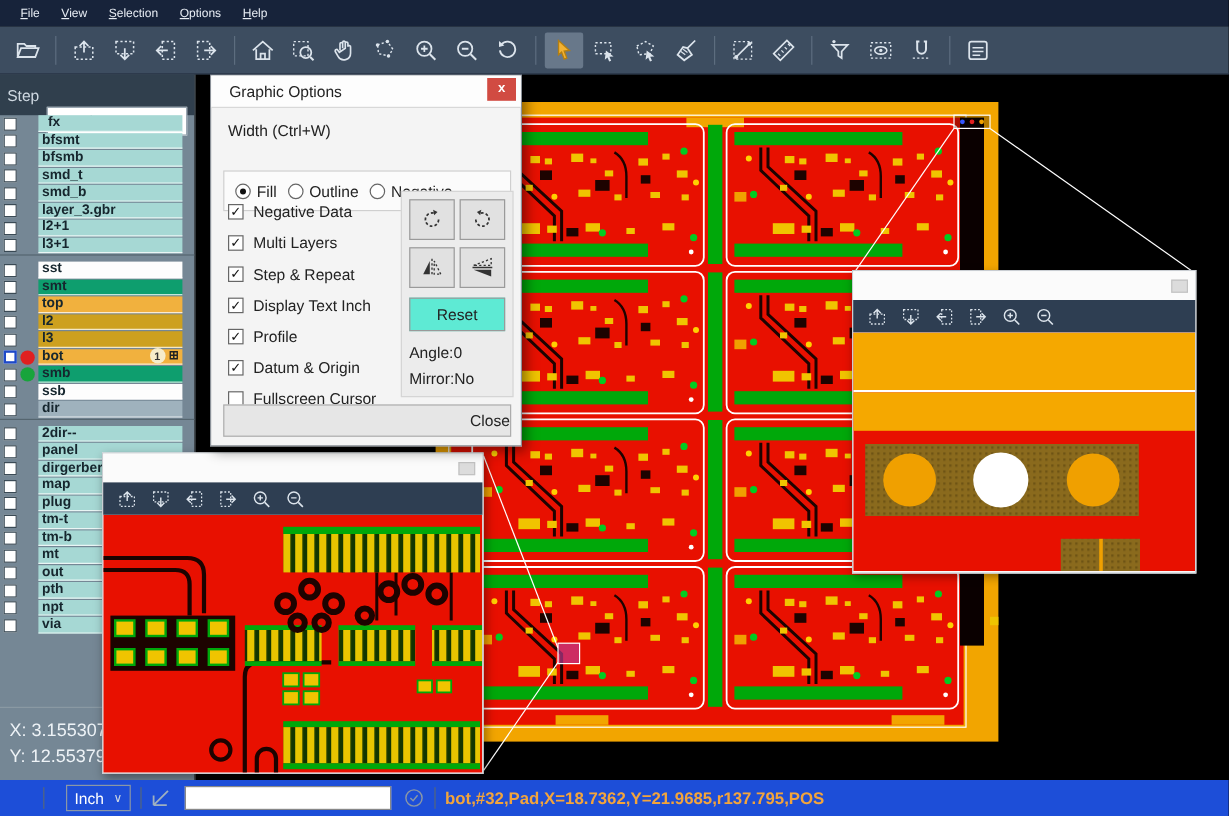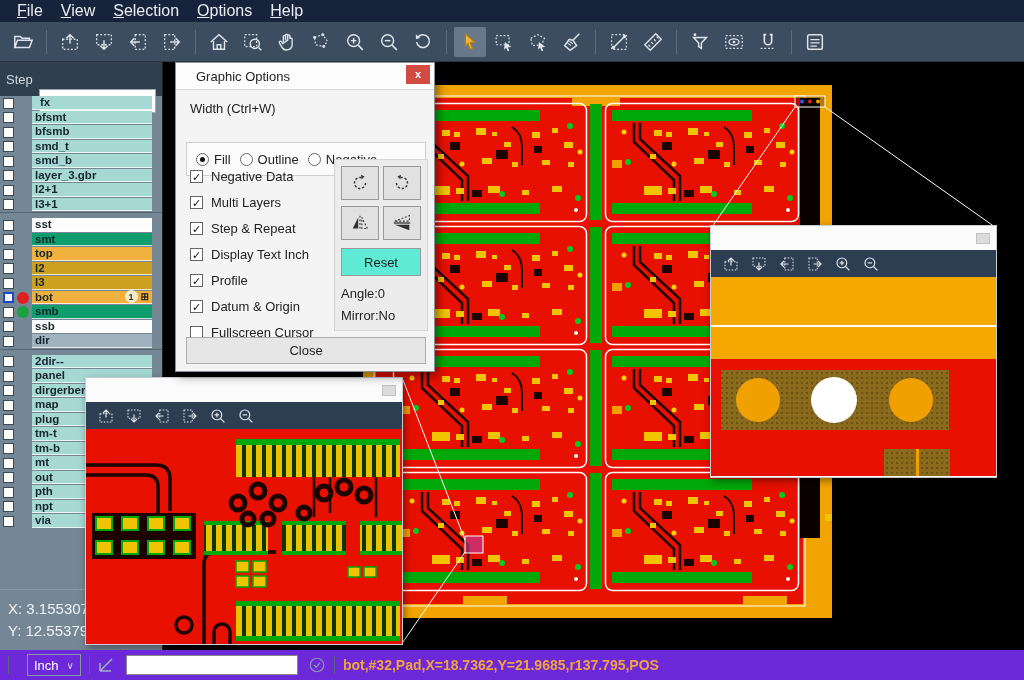--- a/index.html
+++ b/index.html
@@ -3,21 +3,21 @@
 <meta charset="utf-8">
 <style>
   * { margin:0; padding:0; box-sizing:border-box; }
   html,body { width:1024px; height:680px; overflow:hidden; background:#000;
               font-family:"Liberation Sans", sans-serif; }
   #app { position:relative; width:1024px; height:680px; background:#000; }
 
   
   #menubar { position:absolute; left:0; top:0; width:1024px; height:22px;
              background:#17233a; display:flex; align-items:center; padding-left:8px; z-index:6;}
-  .menu-item { color:#e8edf4; font-size:16px; padding:2px 9px; cursor:default; }
+  .menu-item { color:#e8edf4; font-size:10px; padding:2px 9px; cursor:default; }
   .menu-item u { text-decoration:underline; }
 
   
   #toolbar { position:absolute; left:0; top:22px; width:1024px; height:40px;
              background:#3d4d60; display:flex; align-items:center; padding-left:6px; z-index:6;
              border-bottom:1px solid #2a3648;}
   .tbtn { width:32px; height:30px; display:flex; align-items:center; justify-content:center;
           margin:0 1px; border-radius:2px; }
   .tbtn.selected { background:#68788a; }
   .tsep { width:1px; height:24px; background:#5d6d7f; margin:0 6px; }
@@ -41,34 +41,34 @@
   .lbadge { margin-left:auto; width:13px; height:13px; border-radius:50%; background:#f6ecca;
             color:#333; font-size:9px; display:flex; align-items:center; justify-content:center; }
   .lgrid { font-size:10px; color:#222; margin-left:3px; line-height:10px;}
   #coords { position:absolute; left:0; bottom:8px; width:163px; border-top:1px solid #8a99a3; padding:8px 8px 0 8px;}
   #coords div { color:#eef3f7; font-size:15px; line-height:22px; }
 
   
   #canvas { position:absolute; left:163px; top:62px; width:861px; height:588px; background:#000; z-index:1;}
 
   
-  #statusbar { position:absolute; left:0; top:650px; width:1024px; height:30px; background:#6d28d9;
-               display:flex; align-items:center; z-index:7; }
+  #statusbar { position:absolute; left:0; top:650px; width:1024px; height:30px; background:#1d4ed8;
+               display:flex; align-items:center; z-index:7;padding-left:28px; }
   .ssep { width:1px; height:18px; background:#55667a; margin:0 8px; }
   #unit-box { height:22px; border:1px solid #8a97a6; color:#fff; font-size:13px; display:flex;
               align-items:center; padding:0 6px; margin-left:10px; }
   #unit-box .chev { margin-left:8px; font-size:10px; color:#cfd8e2; }
   #sb-input { width:172px; height:20px; background:#fff; border:1px solid #888; }
   #sb-msg { color:#f2a43c; font-size:14px; font-weight:bold; white-space:nowrap; }
 
   
   #dialog { position:absolute; left:175px; top:62px; width:260px; height:310px; background:#f4f4f4;
             border:1px solid #8b9198; box-shadow:3px 4px 10px rgba(0,0,0,.45); z-index:5; font-size:13px; color:#222;}
   #dialog-title { height:27px; background:#fdfdfd; border-bottom:1px solid #d8d8d8; display:flex;
-                  align-items:center; padding-left:20px; }
+                  align-items:center; padding-left:15px; }
   #dialog-close { margin-left:auto; width:24px; height:19px; background:#d14b42; color:#fff;
                   display:flex; align-items:center; justify-content:center; font-size:11px; font-weight:bold;
                   margin-right:4px; margin-top:-4px;}
   .dlg-label { position:absolute; left:14px; top:38px; }
   #radio-box { position:absolute; left:10px; top:58px; width:240px; height:34px; background:#fbfbfb;
                border:1px solid #cfcfcf; display:flex; align-items:center;margin-top:21px; }
   .radio { display:flex; align-items:center; margin-left:9px; }
   .rdot { width:13px; height:13px; border:1px solid #666; border-radius:50%; background:#fff;
           margin-right:5px; position:relative; flex:none;}
   .rdot.on:after { content:""; position:absolute; left:3px; top:3px; width:5px; height:5px;
@@ -77,21 +77,21 @@
   .chk-row { display:flex; align-items:center; height:26px; }
   .cbox { width:13px; height:13px; background:#fff; border:1px solid #666; margin-right:8px;
           font-size:11px; line-height:12px; text-align:center; color:#111; flex:none;}
   #dlg-right { position:absolute; left:158px; top:96px; width:94px; height:172px; background:#ececec;
                border:1px solid #d5d5d5; }
   .dbtn { position:absolute; width:38px; height:34px; background:#e1e1e1; border:1px solid #9a9a9a;
           display:flex; align-items:center; justify-content:center; }
   #reset-btn { position:absolute; left:6px; top:88px; width:80px; height:28px; background:#5eead4;
                border:1px solid #9a9a9a; display:flex; align-items:center; justify-content:center; }
   #close-btn { position:absolute; left:10px; top:274px; width:240px; height:27px; background:#e6e6e6;
-               border:1px solid #adadad; display:flex; align-items:center; justify-content:center; }
+               border:1px solid #adadad; display:flex; align-items:center; justify-content:flex-end; }
 
   
   .popup { position:absolute; background:#fbfbfb; border:1px solid #c9cdd2; z-index:4;
            box-shadow:2px 3px 8px rgba(0,0,0,.4);}
   .p-title { height:24px; background:#fbfbfb; display:flex; align-items:center; }
   .p-btn { margin-left:auto; margin-right:6px; width:14px; height:11px; background:#dcdcdc; border:1px solid #c2c2c2;}
   .p-toolbar { height:27px; background:#2e3e52; display:flex; align-items:center; padding-left:6px; }
   .p-toolbar .tbtn { width:26px; height:22px; }
   #popup-bl { left:85px; top:377px; width:318px; height:268px; }
   #popup-tr { left:710px; top:225px; width:287px; height:253px; }

